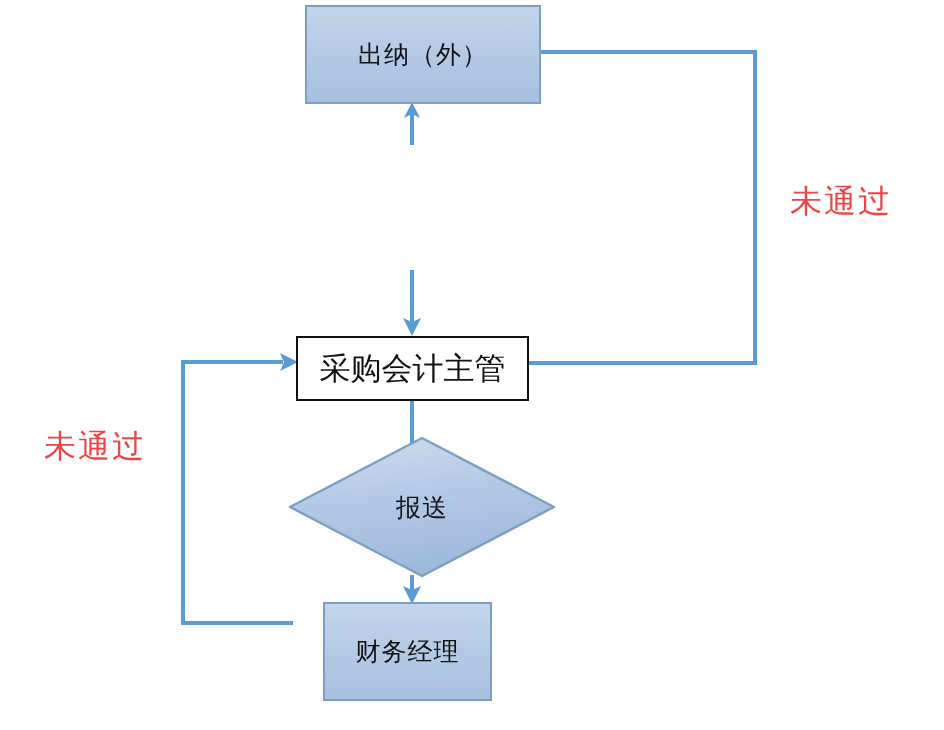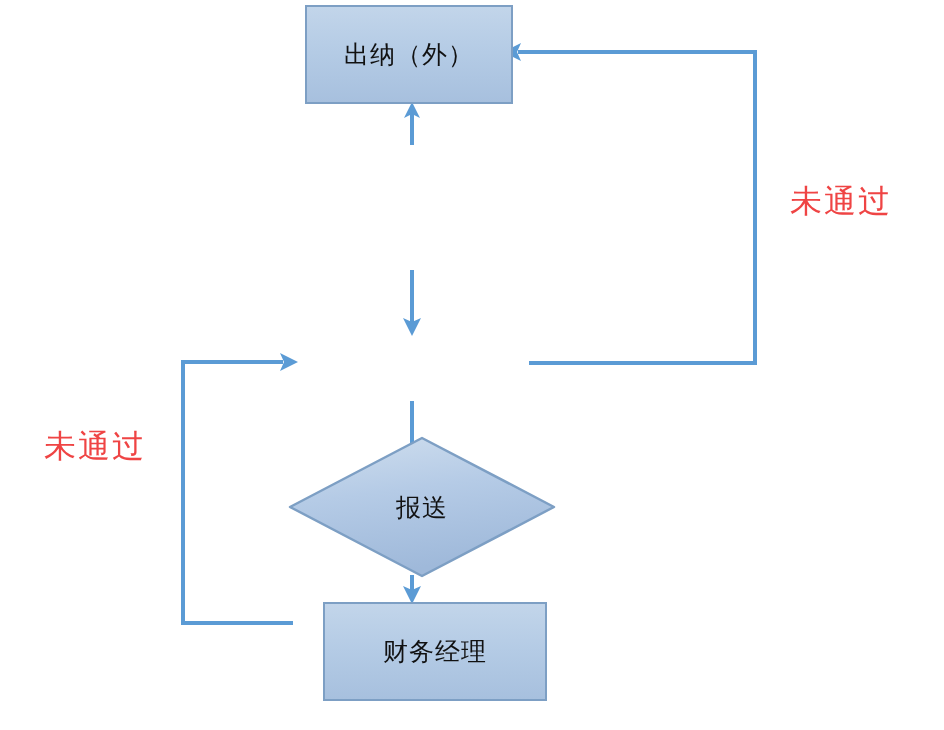--- a/index.html
+++ b/index.html
@@ -110,36 +110,39 @@
       <path d="M529 363 L755 363 L755 52 L518 52" stroke="#5b9bd5" stroke-width="4" fill="none" stroke-linejoin="miter" stroke-linecap="butt"></path>
       <path d="M503 52 L521 43 L517 52 L521 61 Z" fill="#5b9bd5"></path>
     </g>
 
     <g>
       <path d="M293 623 L183 623 L183 362 L283 362" stroke="#5b9bd5" stroke-width="4" fill="none" stroke-linejoin="miter" stroke-linecap="butt"></path>
       <path d="M298 362 L280 353 L284 362 L280 371 Z" fill="#5b9bd5"></path>
     </g>
   </svg>
 
-  <div class="node-box" style="left:305px;top:5px;width:208px;height:99px;font-size:25px;">
+  <div class="node-box" style="left:305px;top:5px;width:236px;height:99px;font-size:25px;">
     <span>出纳（外）</span>
   </div>
 
 
+  <div class="node-plain" style="left:296px;top:336px;width:233px;height:65px;font-size:31px;">
+    <span>采购会计主管</span>
+  </div>
 
   <div class="node-diamond" style="left:288px;top:436px;width:268px;height:142px;">
     <svg width="268" height="142" viewBox="0 0 268 142" xmlns="http://www.w3.org/2000/svg">
       <polygon points="134,2 266,71 134,140 2,71" fill="url(#dgrad)" stroke="#7d9fc4" stroke-width="2.5" stroke-linejoin="round"></polygon>
     </svg>
     <div class="dlabel" style="font-size:25px;">
       <span>报送</span>
     </div>
   </div>
 
-  <div class="node-box" style="left:323px;top:602px;width:224px;height:99px;font-size:25px;">
+  <div class="node-box" style="left:323px;top:602px;width:169px;height:99px;font-size:25px;">
     <span>财务经理</span>
   </div>
 
   <div class="edge-label" style="left:790px;top:180px;font-size:32px;">
     <span>未通过</span>
   </div>
 
   <div class="edge-label" style="left:44px;top:425px;font-size:32px;">
     <span>未通过</span>
   </div>

